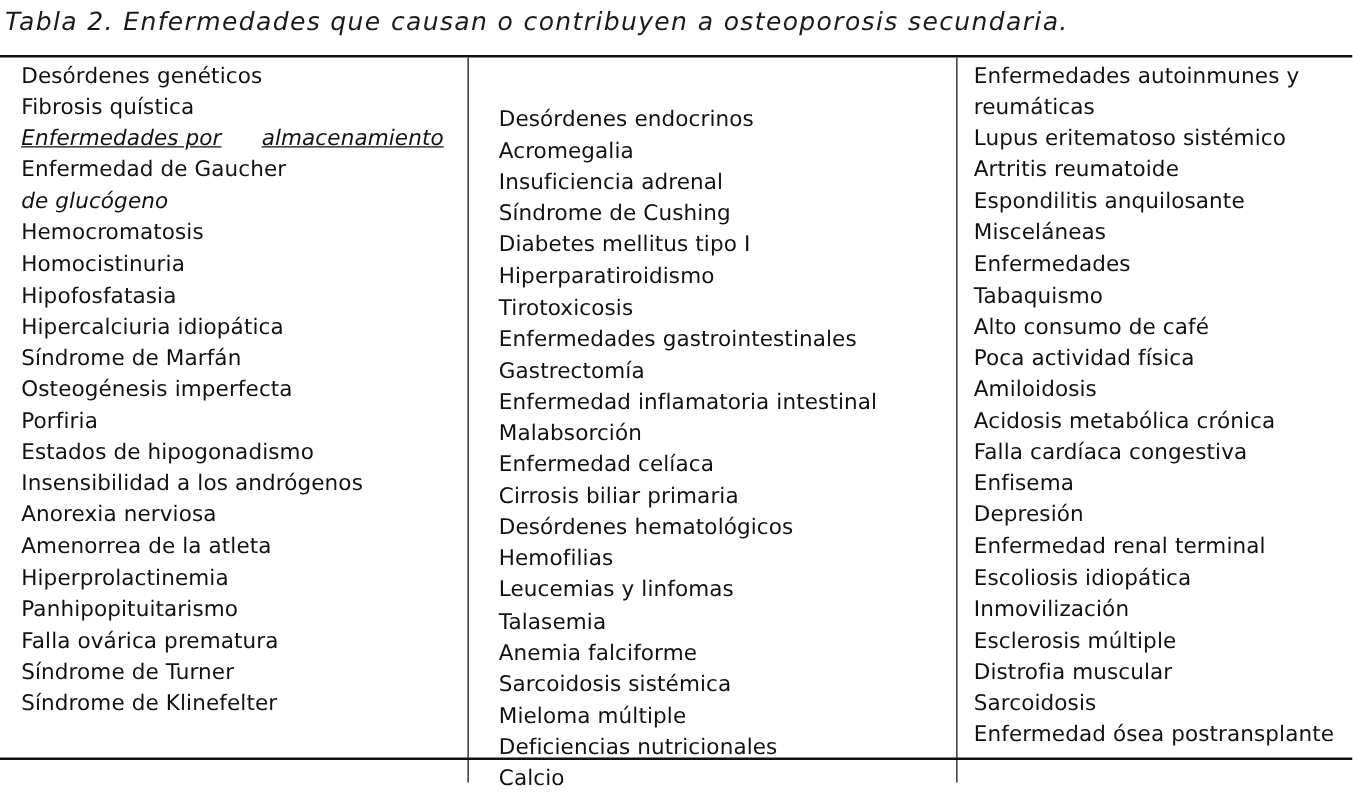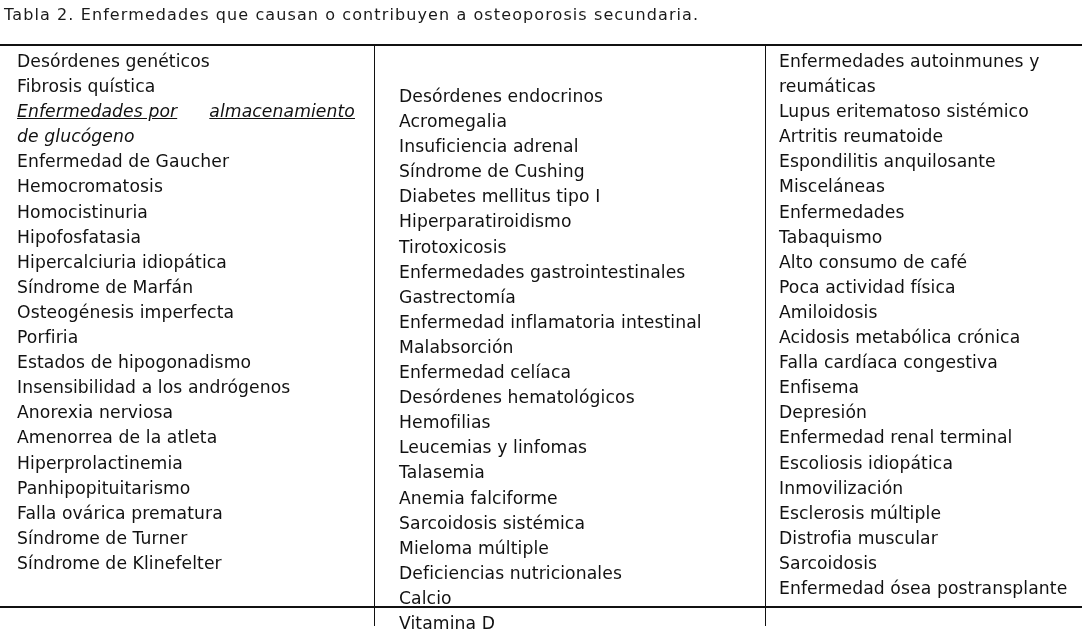--- a/index.html
+++ b/index.html
@@ -12,21 +12,22 @@
       height: 636px;
       position: relative;
       overflow: hidden;
       font-family: "DejaVu Sans", sans-serif;
       color: #111111;
     }
     .caption {
       position: absolute;
       left: 4px;
       top: 5px;
-      font-size: 16px;
+      font-size: 20px;
+      font-style: italic;
       letter-spacing: 1.1px;
       white-space: nowrap;
       color: #1a1a1a;
     }
     .table {
       position: absolute;
       left: 0;
       top: 44px;
       width: 1082px;
       height: 560px;
@@ -76,22 +77,22 @@
 
 <div class="table">
   <div class="col c1">
     <div class="col-inner">
         <span class="line">Desórdenes genéticos</span>
         <span class="line">Fibrosis quística</span>
         <span class="line italic justify">
           <span>Enfermedades por</span>
           <span>almacenamiento</span>
         </span>
+        <span class="line">Enfermedad de Gaucher</span>
         <span class="line italic">de glucógeno</span>
-        <span class="line">Enfermedad de Gaucher</span>
         <span class="line">Hemocromatosis</span>
         <span class="line">Homocistinuria</span>
         <span class="line">Hipofosfatasia</span>
         <span class="line">Hipercalciuria idiopática</span>
         <span class="line">Síndrome de Marfán</span>
         <span class="line">Osteogénesis imperfecta</span>
         <span class="line">Porfiria</span>
         <span class="line">Estados de hipogonadismo</span>
         <span class="line">Insensibilidad a los andrógenos</span>
         <span class="line">Anorexia nerviosa</span>
@@ -110,20 +111,21 @@
         <span class="line">Insuficiencia adrenal</span>
         <span class="line">Síndrome de Cushing</span>
         <span class="line">Diabetes mellitus tipo I</span>
         <span class="line">Hiperparatiroidismo</span>
         <span class="line">Tirotoxicosis</span>
         <span class="line">Enfermedades gastrointestinales</span>
         <span class="line">Gastrectomía</span>
         <span class="line">Enfermedad inflamatoria intestinal</span>
         <span class="line">Malabsorción</span>
         <span class="line">Enfermedad celíaca</span>
+        <span class="line">Cirrosis biliar primaria</span>
         <span class="line">Desórdenes hematológicos</span>
         <span class="line">Hemofilias</span>
         <span class="line">Leucemias y linfomas</span>
         <span class="line">Talasemia</span>
         <span class="line">Anemia falciforme</span>
         <span class="line">Sarcoidosis sistémica</span>
         <span class="line">Mieloma múltiple</span>
         <span class="line">Deficiencias nutricionales</span>
         <span class="line">Calcio</span>
         <span class="line">Vitamina D</span>

